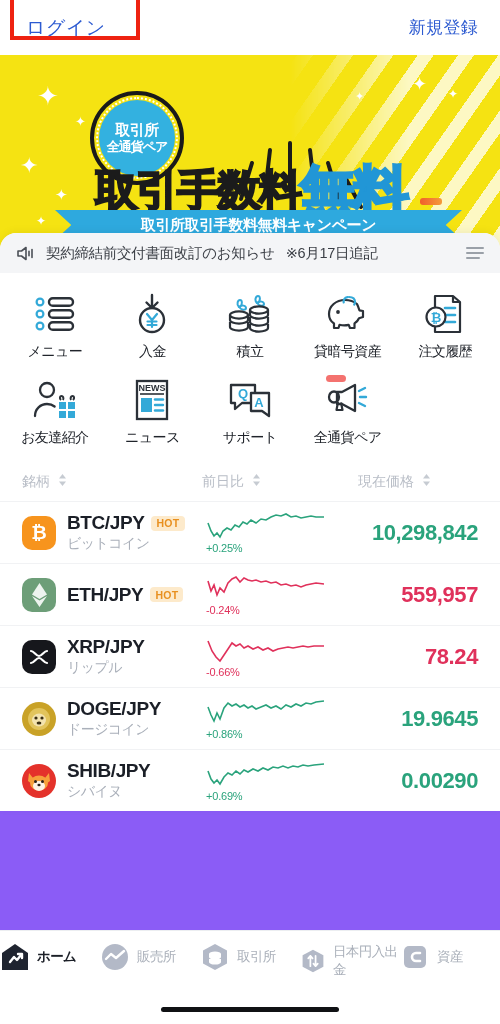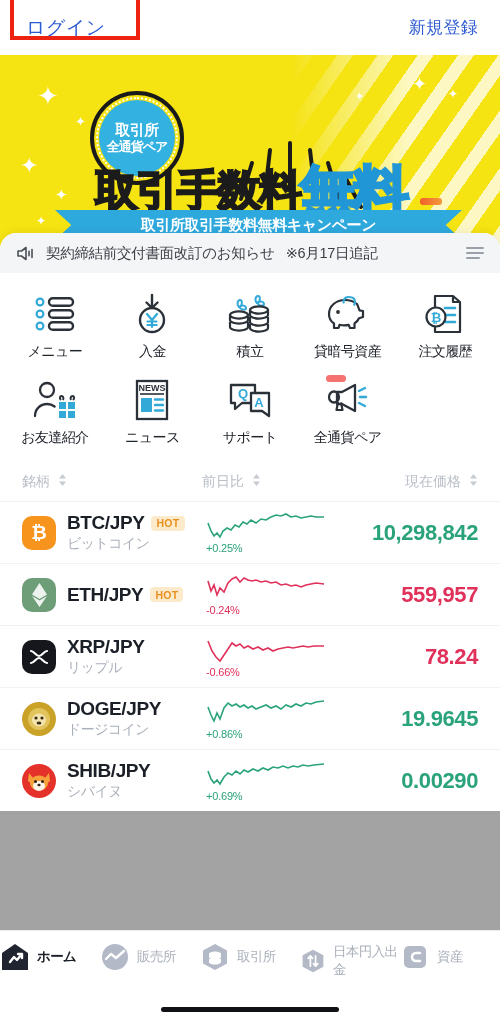--- a/index.html
+++ b/index.html
@@ -2,21 +2,21 @@
 <html lang="ja"><head>
 <meta charset="utf-8">
 <style>
   * { box-sizing: border-box; margin: 0; padding: 0; }
   html, body {
     width: 500px; height: 1024px;
     font-family: "Liberation Sans", "DejaVu Sans", sans-serif;
     background: #ffffff;
     overflow: hidden;
   }
-  .phone { position: relative; width: 500px; height: 1024px; background: #a3a3a3; }
+  .phone { position: relative; width: 500px; height: 1024px; background: #8b5cf6; }
 
   
   .header {
     height: 55px; background:#fff; position:relative;
     display:flex; align-items:center; justify-content:space-between;
     padding: 0 22px;
   }
   .login-wrap { position:relative; }
   .login-link {
     color:#2d5bd1; font-size:19px; font-weight:400; letter-spacing:.5px;
@@ -121,21 +121,21 @@
     width:20px; height:7px; border-radius:4px; background:#f4726f; filter:blur(.4px);
   }
 
   
   .thead {
     display:flex; align-items:center; padding:14px 22px 10px 22px;
     font-size:14px; color:#b9bec7;
   }
   .thead .c1 { flex:0 0 180px; }
   .thead .c2 { flex:1; }
-  .thead .c3 { flex:0 0 120px; text-align:right; }
+  .thead .c3 { flex:0 0 120px; }
   .sortico { display:inline-block; margin-left:4px; vertical-align:0px; }
 
   .row {
     display:flex; align-items:center; padding:9px 22px;
     border-top:1px solid #f1f2f4;
   }
   .row:first-of-type { border-top:none; }
   .sym { flex:0 0 180px; display:flex; align-items:center; gap:11px; }
   .coin { width:34px; height:34px; border-radius:10px; flex:0 0 auto;
           display:flex; align-items:center; justify-content:center; }

